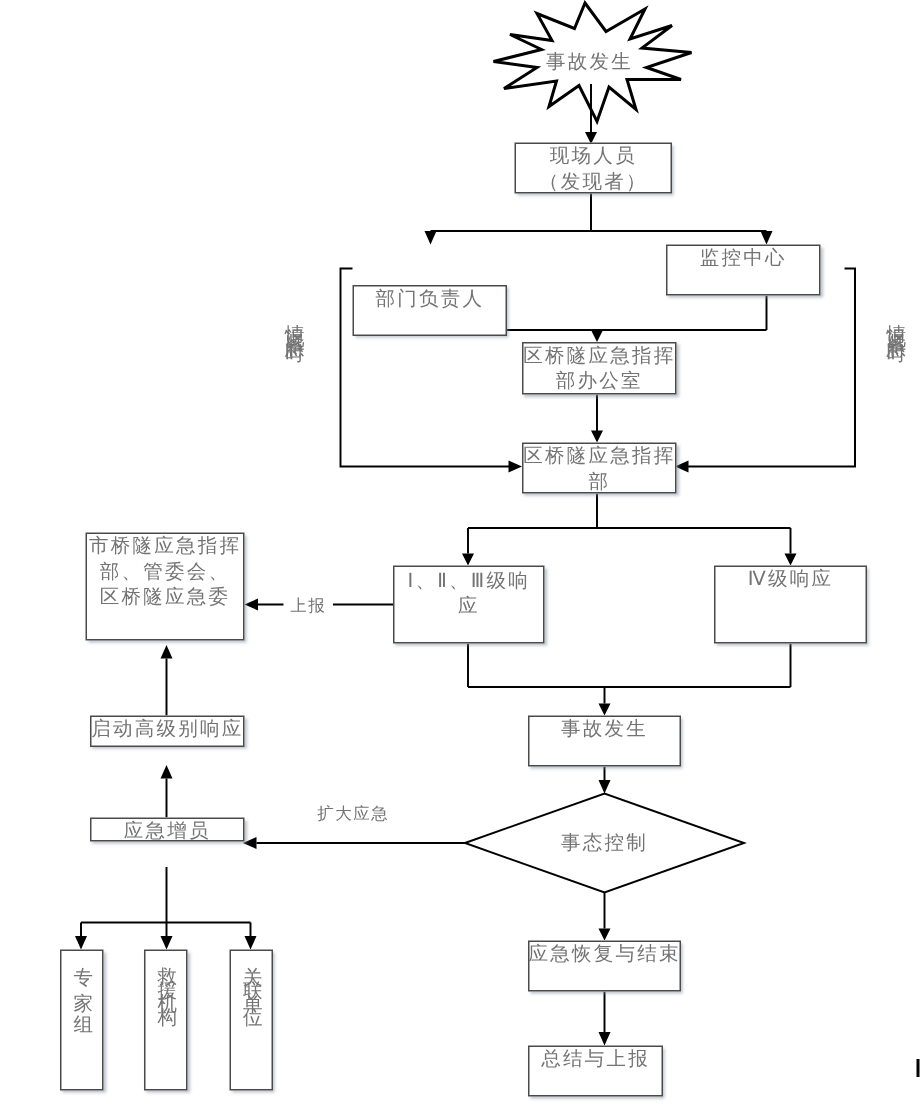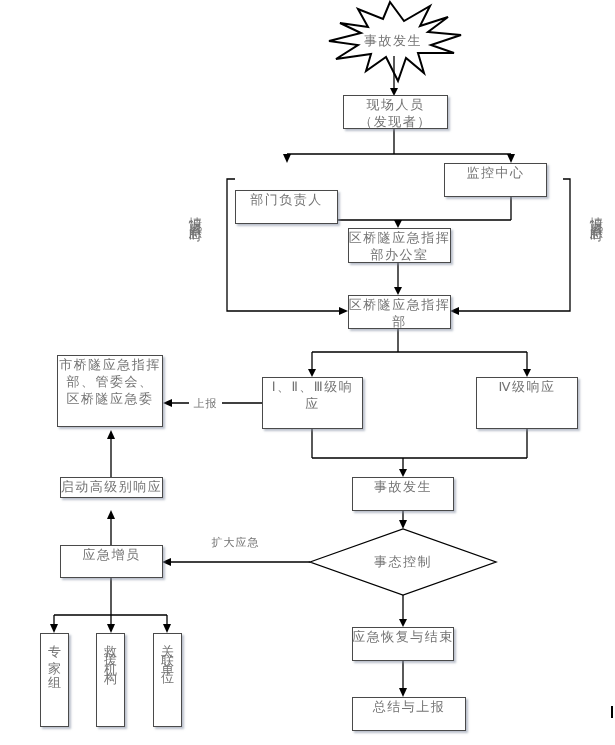--- a/index.html
+++ b/index.html
@@ -14,24 +14,24 @@
   
   .n-onsite{left:343px;top:95px;width:105px;height:34px;}
   .n-dept{left:235px;top:163px;width:103px;height:34px;margin-top:27px;}
   .n-monitor{left:444px;top:163px;width:103px;height:34px;}
   .n-office{left:348px;top:228px;width:103px;height:35px;}
   .n-command{left:348px;top:295px;width:103px;height:34px;}
   .n-level123{left:262px;top:377px;width:101px;height:52px;font-family:Liberation Serif, serif;}
   .n-level4{left:476px;top:377px;width:102px;height:52px;}
   .n-city{left:57px;top:355px;width:106px;height:72px;}
   .n-activate{left:60px;top:477px;width:103px;height:21px;}
-  .n-reinforce{left:60px;top:545px;width:103px;height:33px;}
+  .n-reinforce{left:60px;top:545px;width:103px;height:16px;}
   .n-rescue{left:352px;top:477px;width:102px;height:34px;}
   .n-recovery{left:352px;top:627px;width:102px;height:34px;}
-  .n-summary{left:352px;top:697px;width:114px;height:34px;}
+  .n-summary{left:352px;top:697px;width:90px;height:34px;}
   
   .vnode{writing-mode:vertical-rl;text-orientation:upright;flex-direction:row;}
   .v3{letter-spacing:16px;}
   .v4{letter-spacing:9px;}
   .n-expert{left:40px;top:633px;width:29px;height:94px;}
   .n-rescueorg{left:96px;top:633px;width:29px;height:94px;}
   .n-related{left:153px;top:633px;width:29px;height:94px;}
   
   .star-label{position:absolute;left:350px;top:32px;width:86px;height:17px;
               display:flex;align-items:center;justify-content:center;

